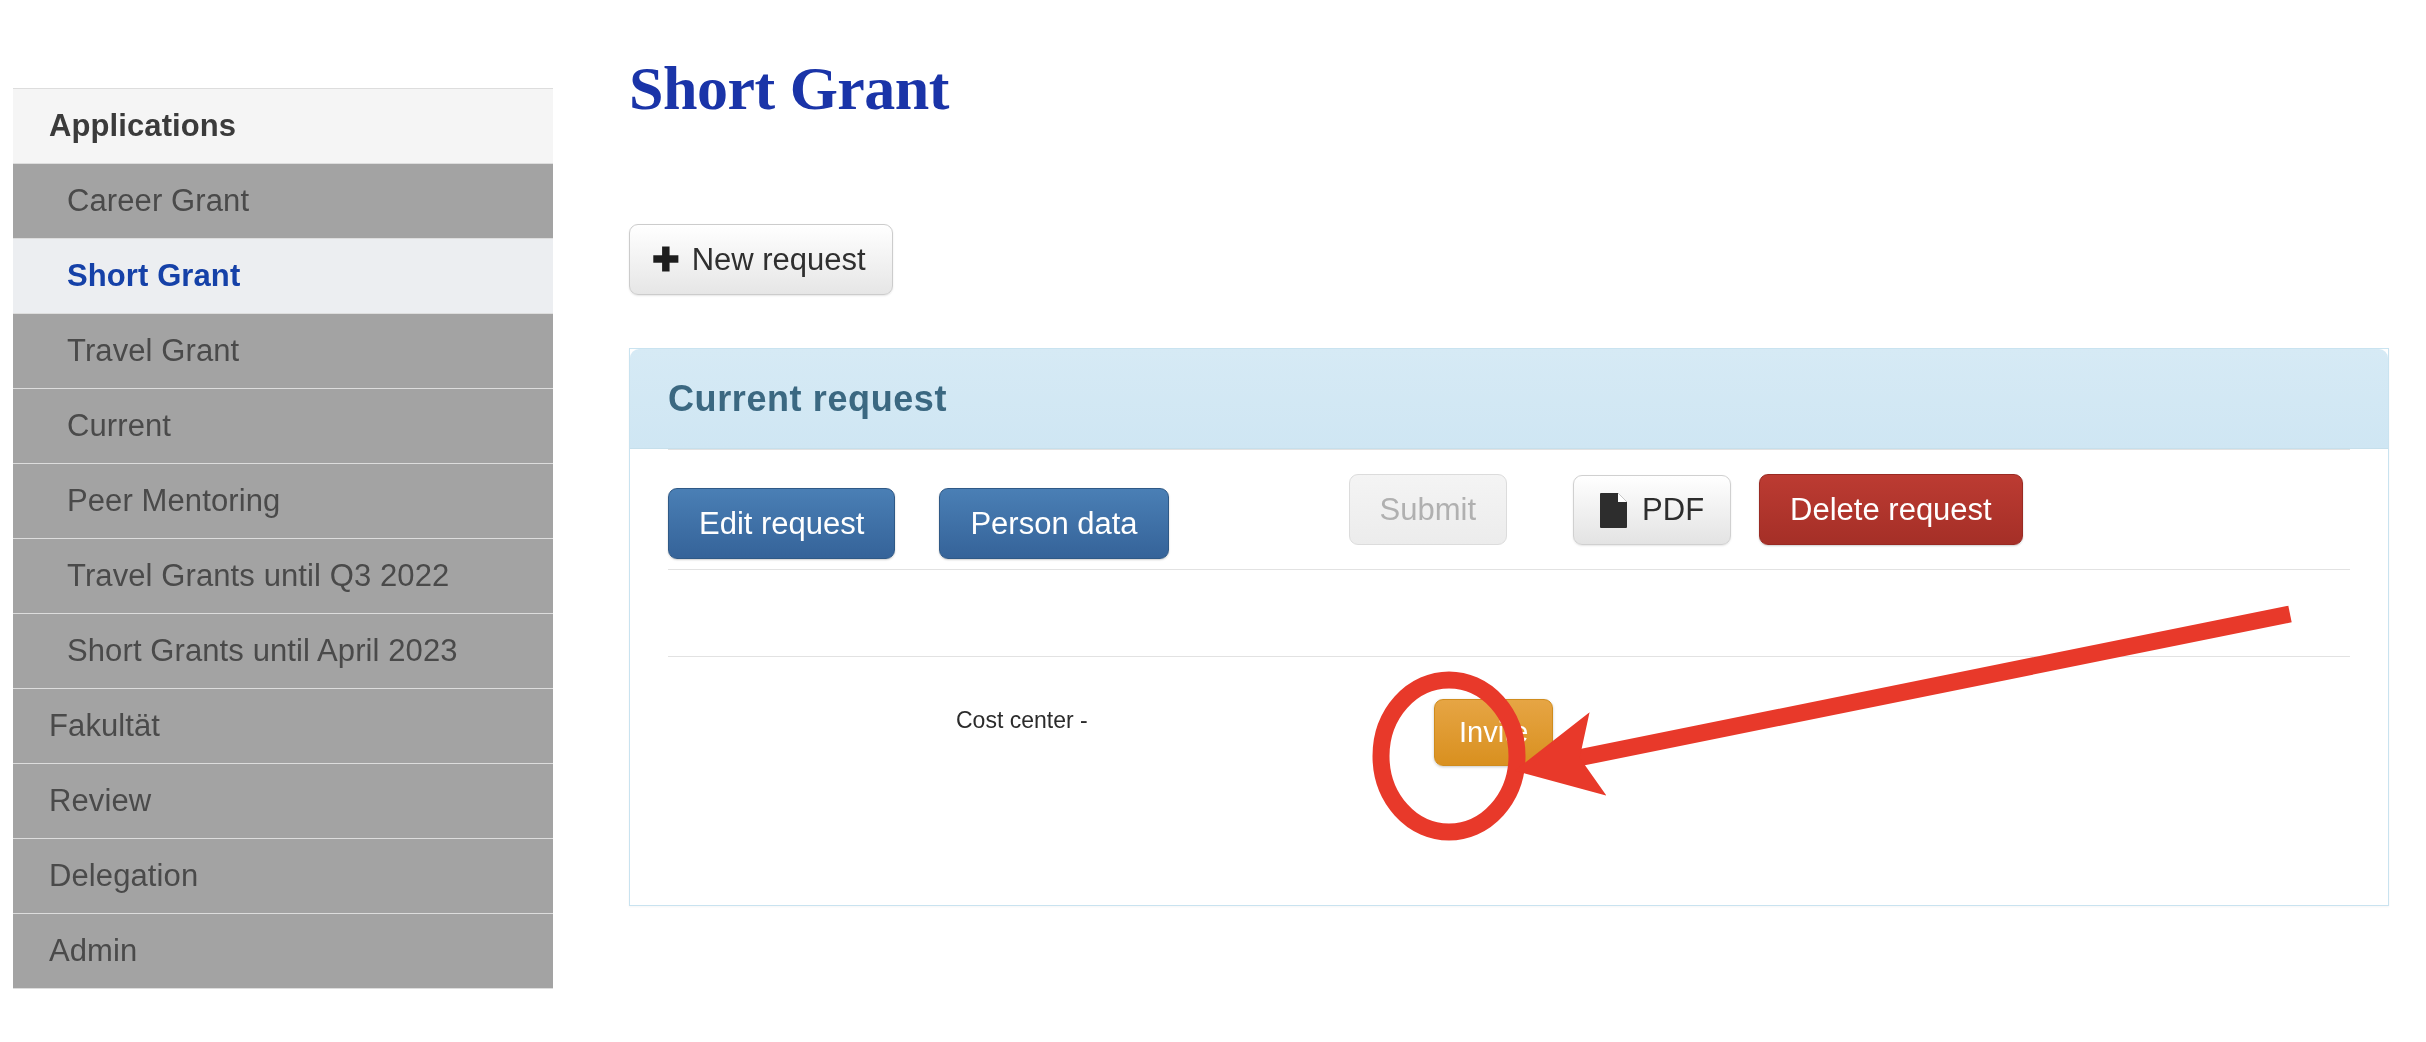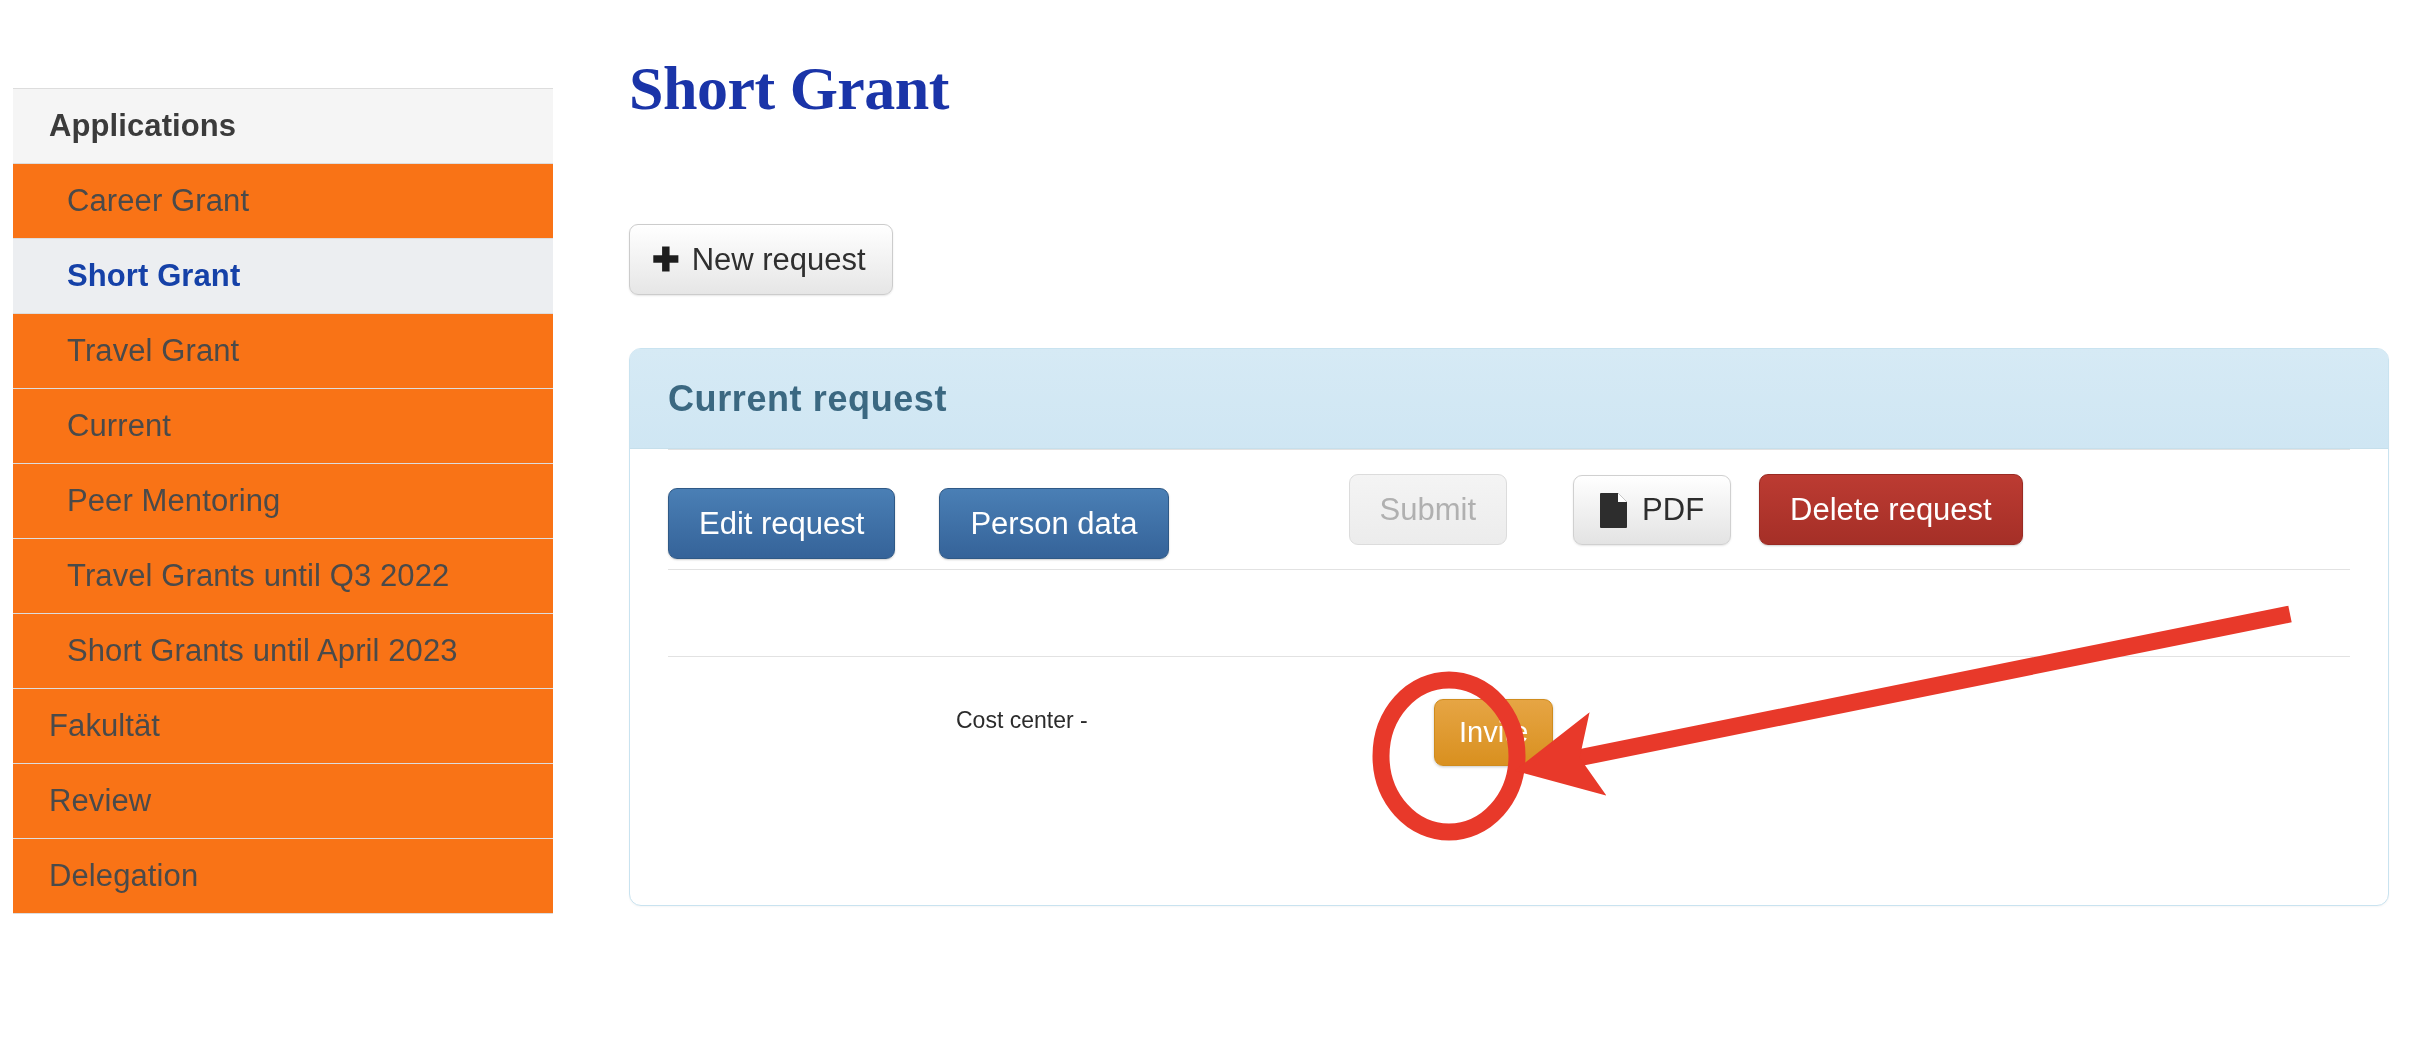--- a/index.html
+++ b/index.html
@@ -27,21 +27,21 @@
   .nav-item {
     box-sizing: border-box;
     width: 100%;
     border-top: 1px solid #dddddd;
     border-bottom: 1px solid #dddddd;
     margin-bottom: -1px;
     padding: 20px 24px 20px 36px;
     font-size: 31px;
     line-height: 34px;
     color: #4a4a4a;
-    background: #f97316;
+    background: #a3a3a3;
     letter-spacing: 0.1px;
   }
   .nav-item.header {
     background: #f5f5f5;
     color: #3b3b3b;
     font-weight: bold;
     padding-left: 36px;
     font-size: 31px;
   }
   .nav-item.child {
@@ -111,21 +111,21 @@
   
   #panel {
     position: absolute;
     left: 0px;
     top: 348px;
     width: 1760px;
     height: 558px;
     box-sizing: border-box;
     background: #ffffff;
     border: 1px solid #c9e3f0;
-    border-radius: 12px;
+    border-radius: 0;
     box-shadow: 0 1px 2px rgba(0,0,0,0.04);
   }
   #panel-header {
     box-sizing: border-box;
     height: 100px;
     background: linear-gradient(to bottom, #d6eaf5 0%, #cfe6f3 100%);
     border-bottom: 1px solid #c6dfeb;
     border-radius: 9px 9px 0 0;
     display: flex;
     align-items: center;
@@ -263,20 +263,23 @@
   </div>
   <div class="nav-item">
     <span>Fakultät</span>
   </div>
   <div class="nav-item">
     <span>Review</span>
   </div>
   <div class="nav-item">
     <span>Delegation</span>
   </div>
+  <div class="nav-item">
+    <span>Admin</span>
+  </div>
 </nav>
 
 <main id="main">
 
   <h1 id="page-title">Short Grant</h1>
 
   <a id="new-request-btn" class="btn btn-default">
     <span class="plus-icon">✚</span>
     <span>New request</span>
   </a>

